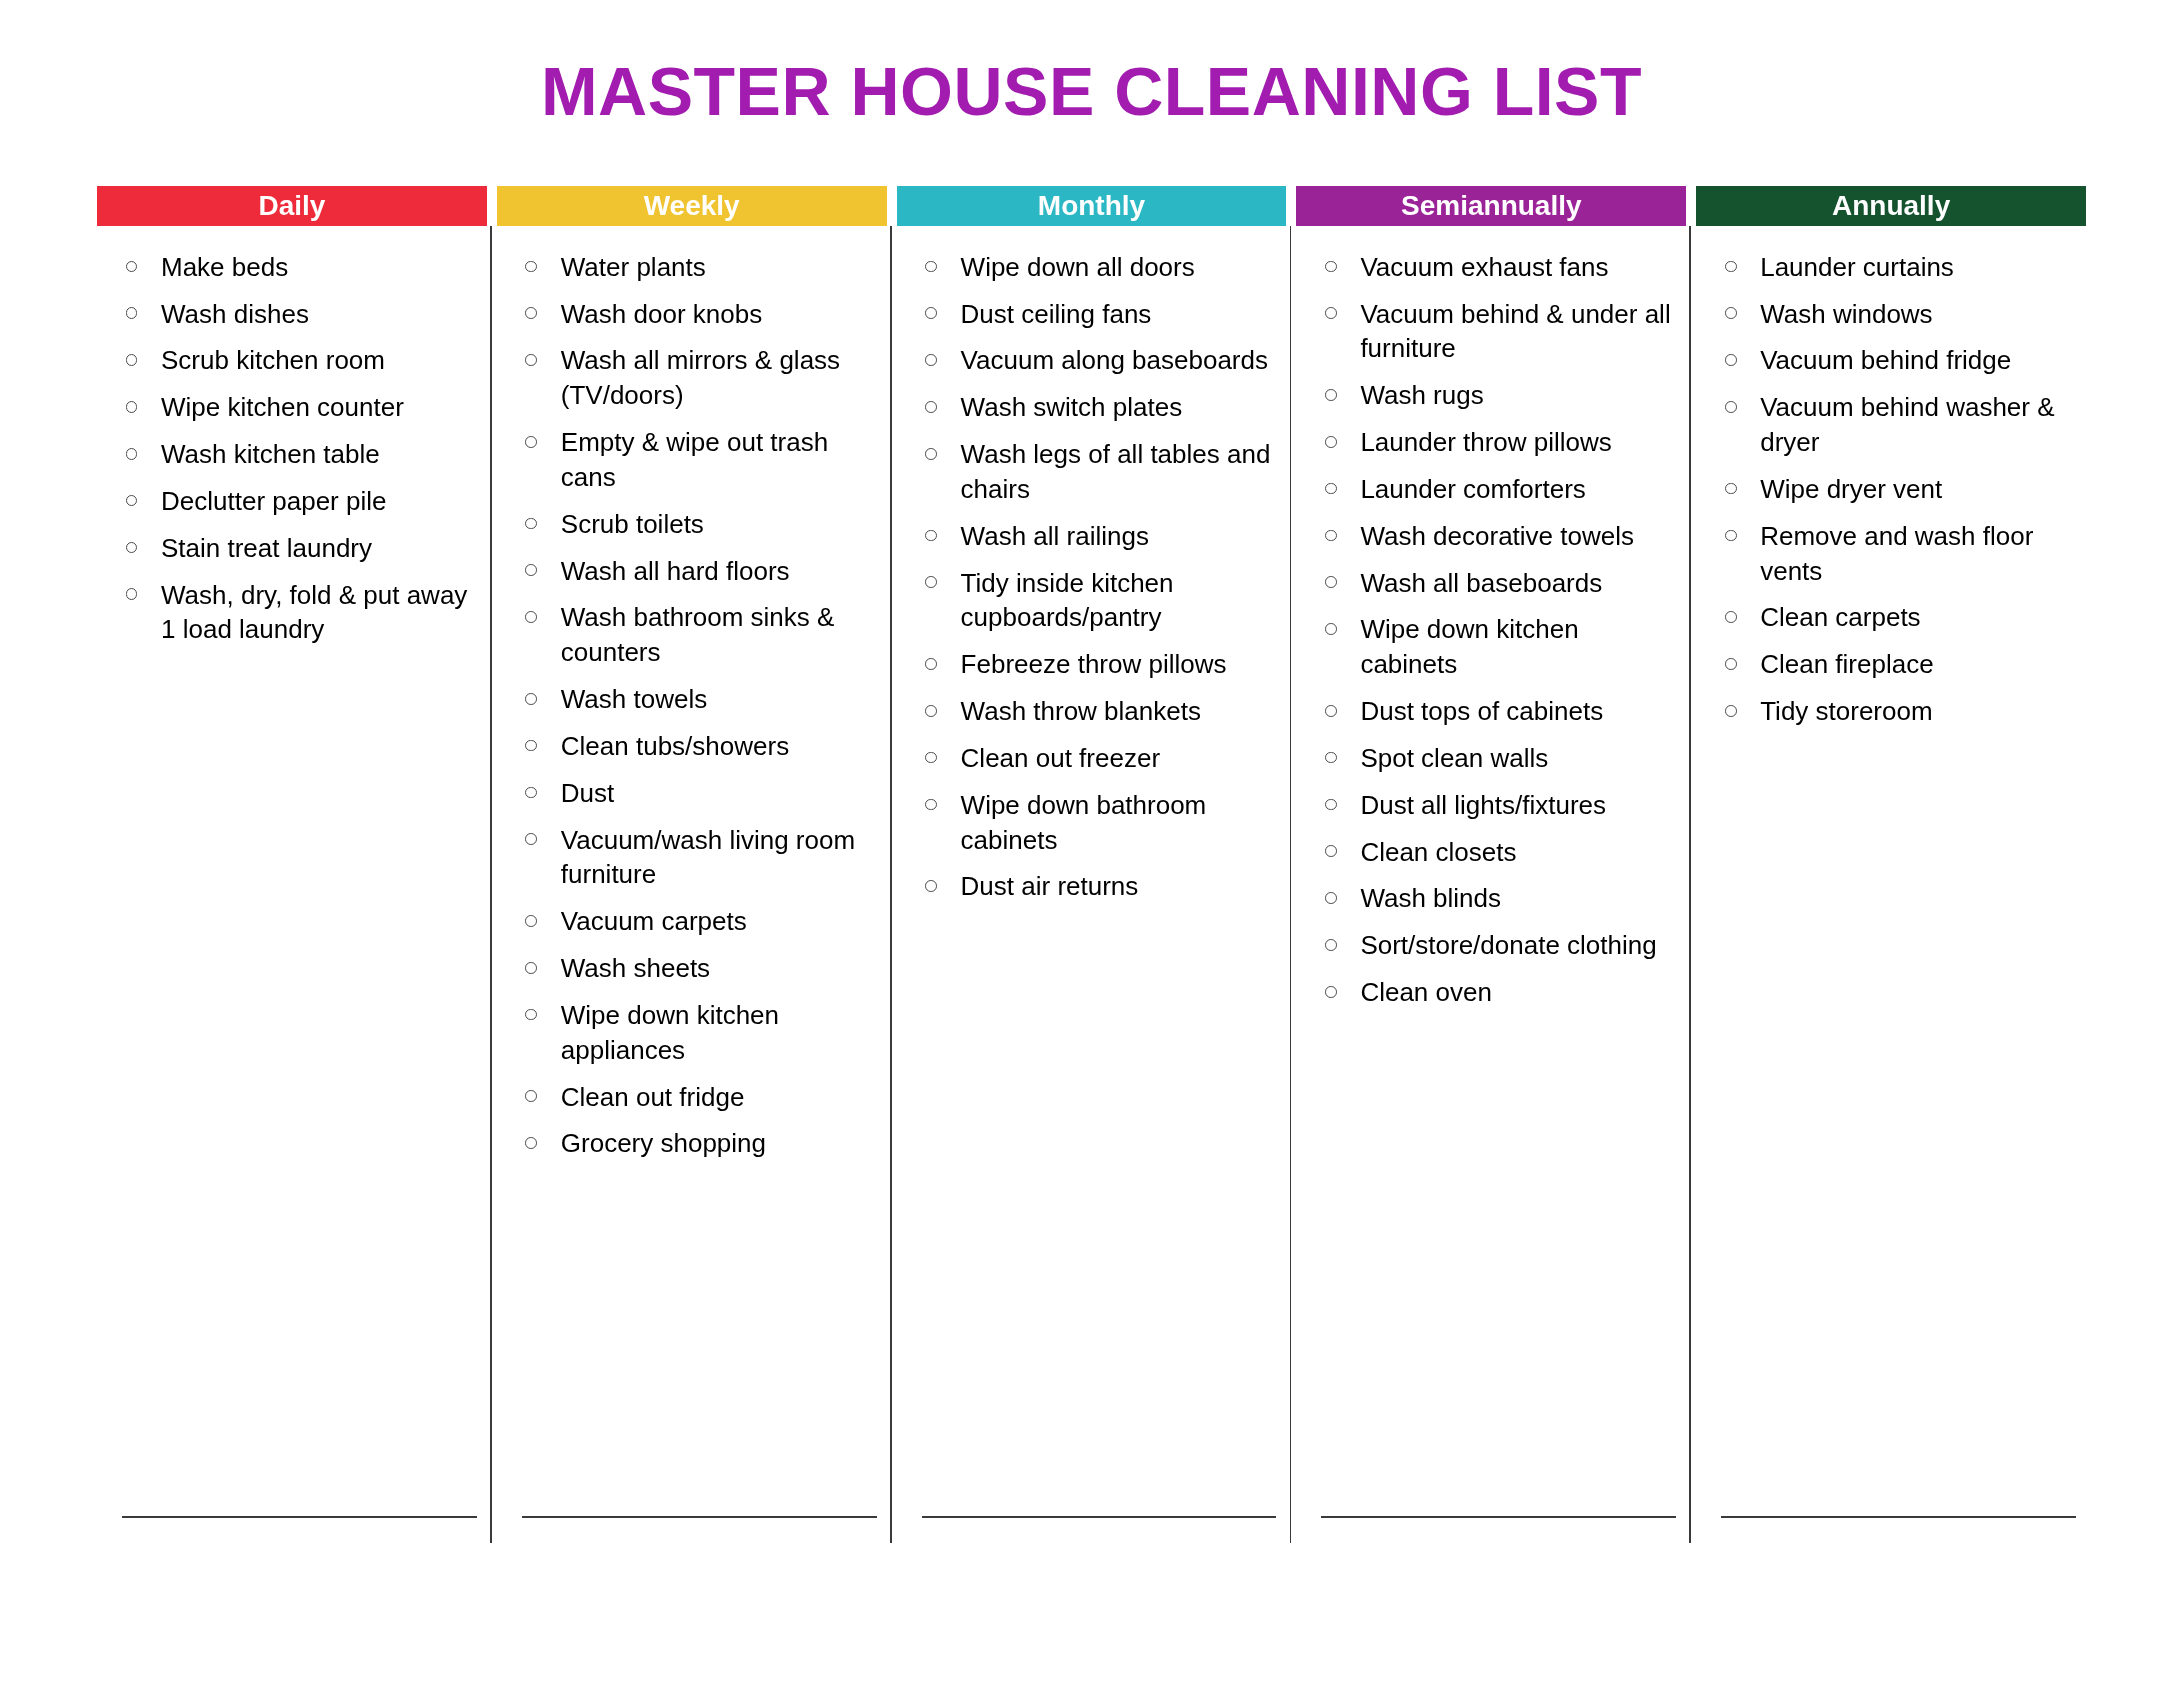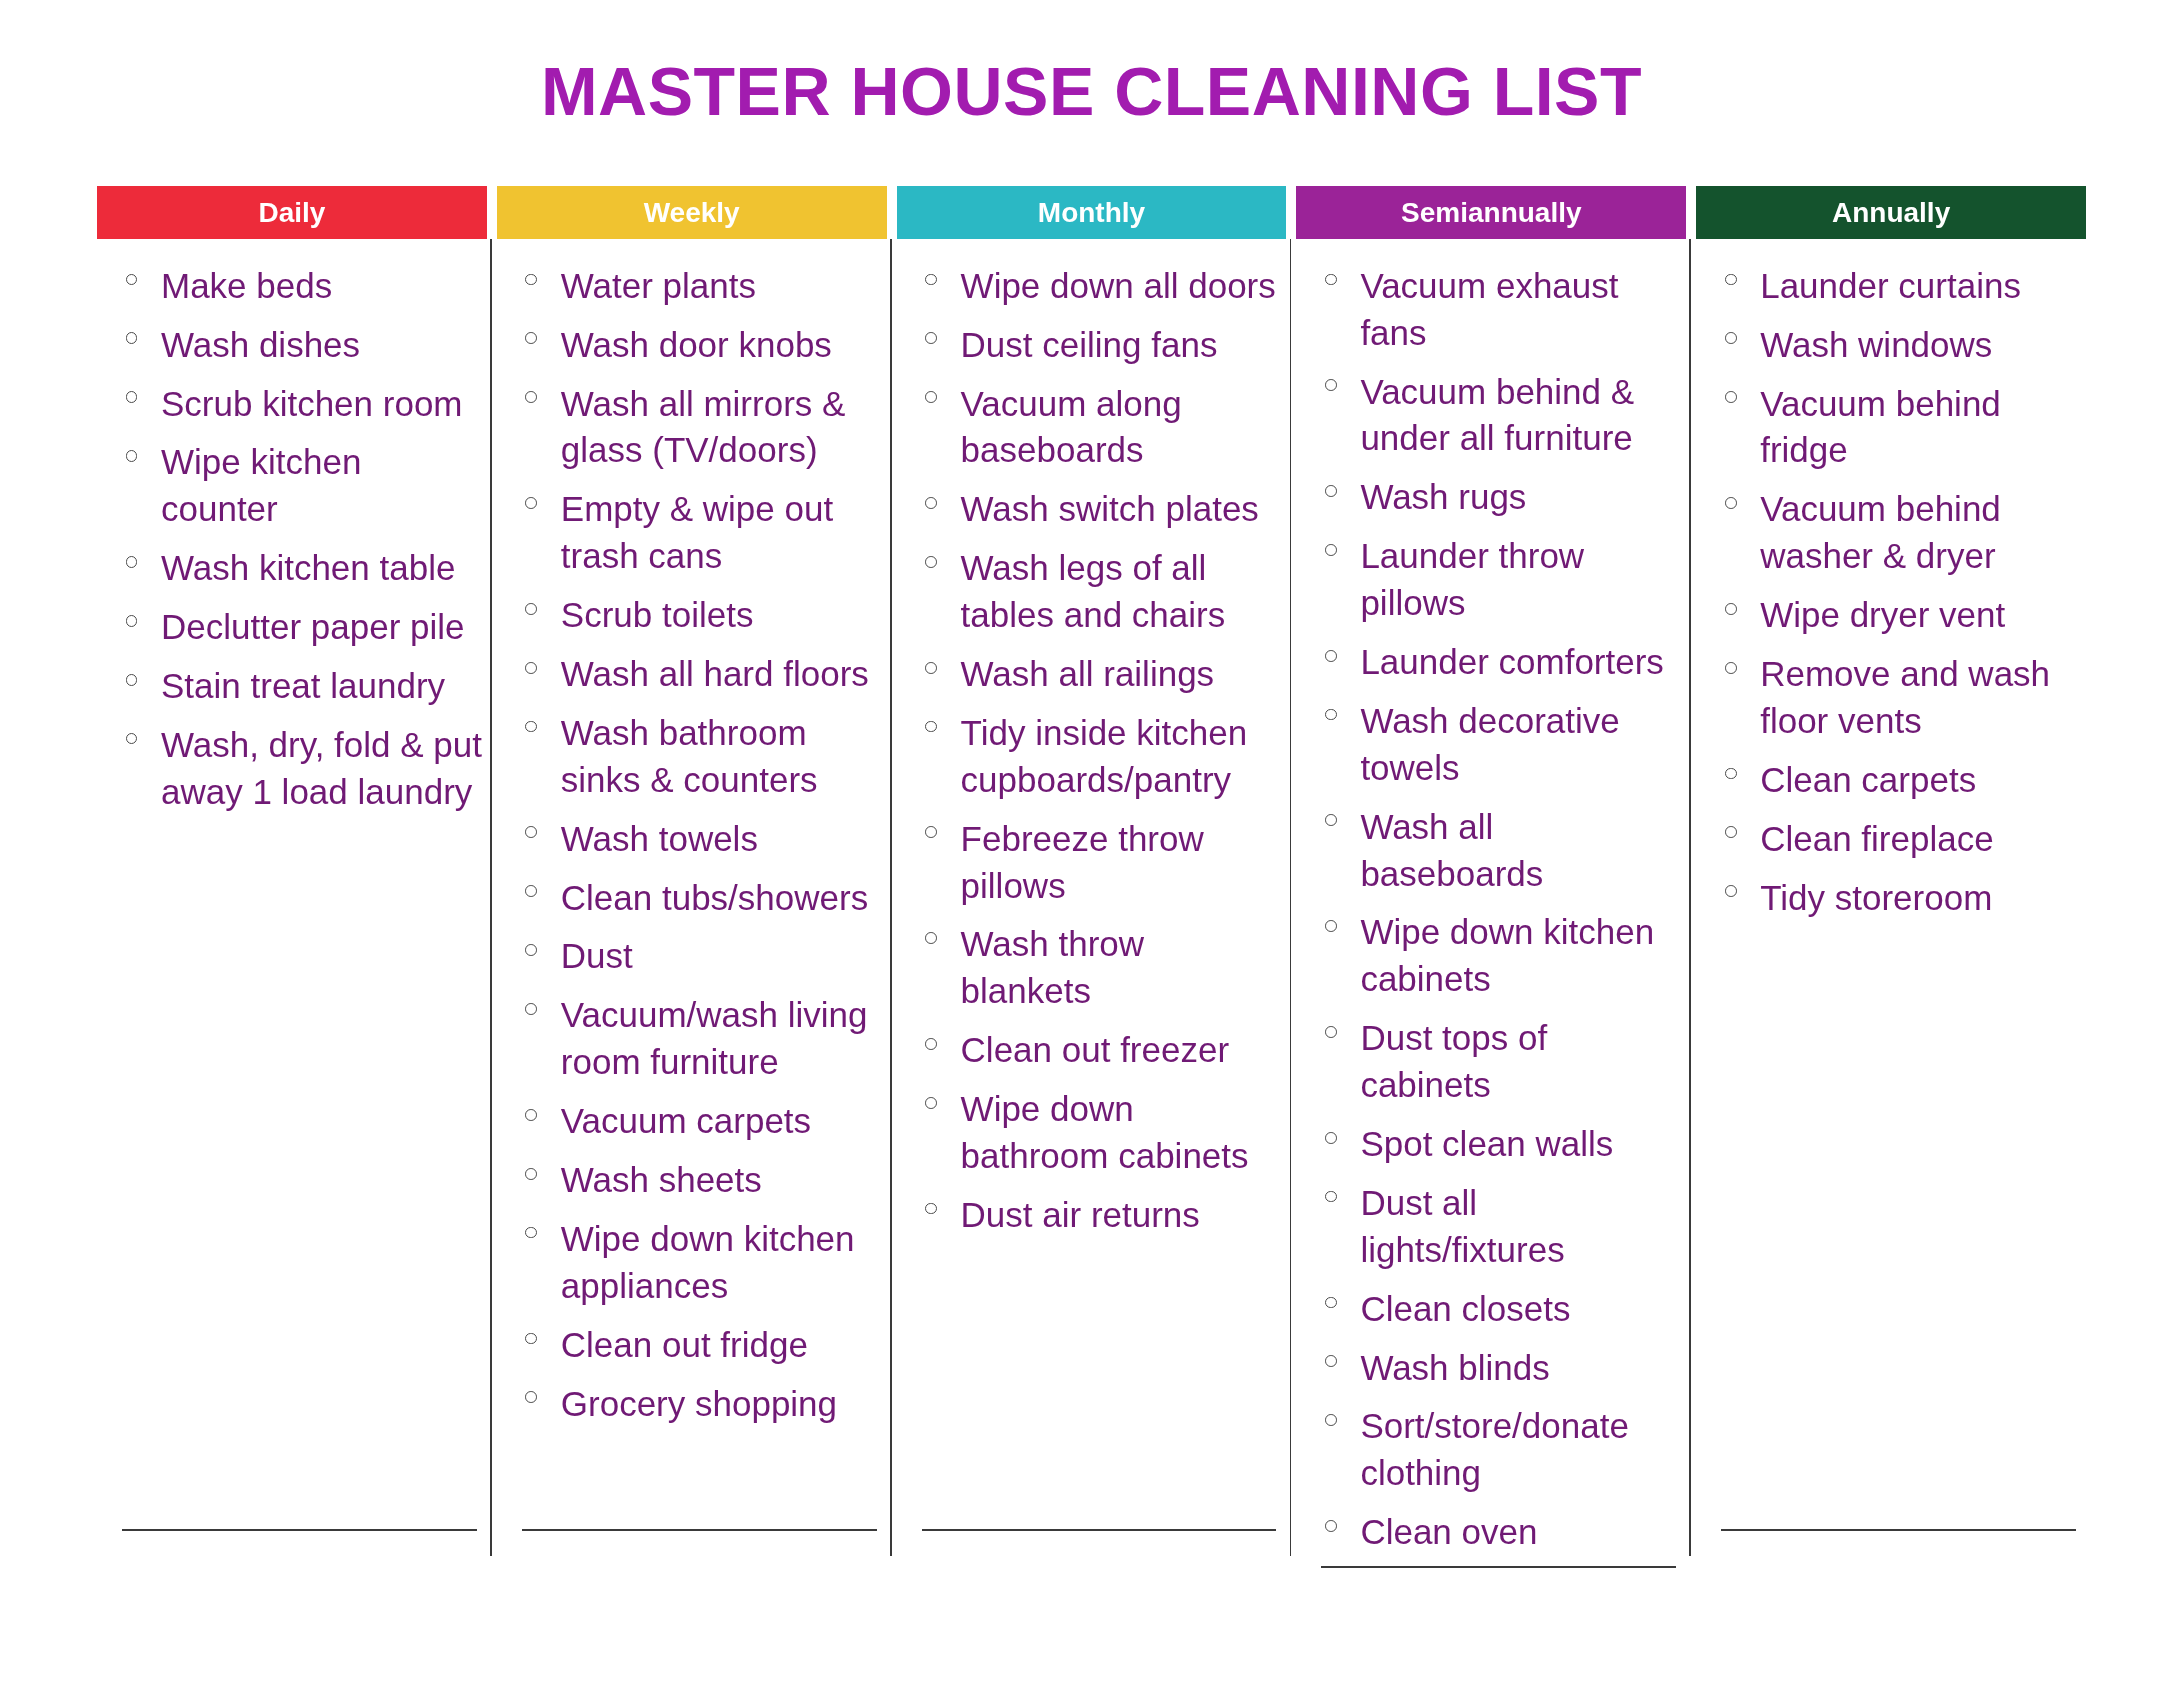--- a/index.html
+++ b/index.html
@@ -40,21 +40,21 @@
     flex: 1 1 0;
     display: flex;
     flex-direction: column;
     position: relative;
     min-width: 0;
   }
   .col + .col {
     margin-left: 10px;
   }
   .col-header {
-    height: 53px;
+    height: 40px;
     display: flex;
     align-items: center;
     justify-content: center;
     color: #ffffff;
     font-size: 28px;
     font-weight: bold;
   }
   .col-body {
     position: relative;
     padding: 23.4px 0 0 0;
@@ -80,23 +80,23 @@
     height: 2.3px;
     background: #3a3a3a;
   }
   ul.items {
     list-style: none;
     margin: 0;
     padding: 0 4.5px 0 26px;
   }
   ul.items li {
     position: relative;
-    font-size: 35px;
+    font-size: 26px;
     line-height: 1.34;
-    color: #701a75;
+    color: #000000;
     margin-bottom: 12px;
     padding-left: 38px;
   }
   ul.items li .bullet {
     position: absolute;
     left: 2.7px;
     top: 10.8px;
     width: 11.7px;
     height: 11.7px;
     border: 1.8px solid #4a4a4a;

